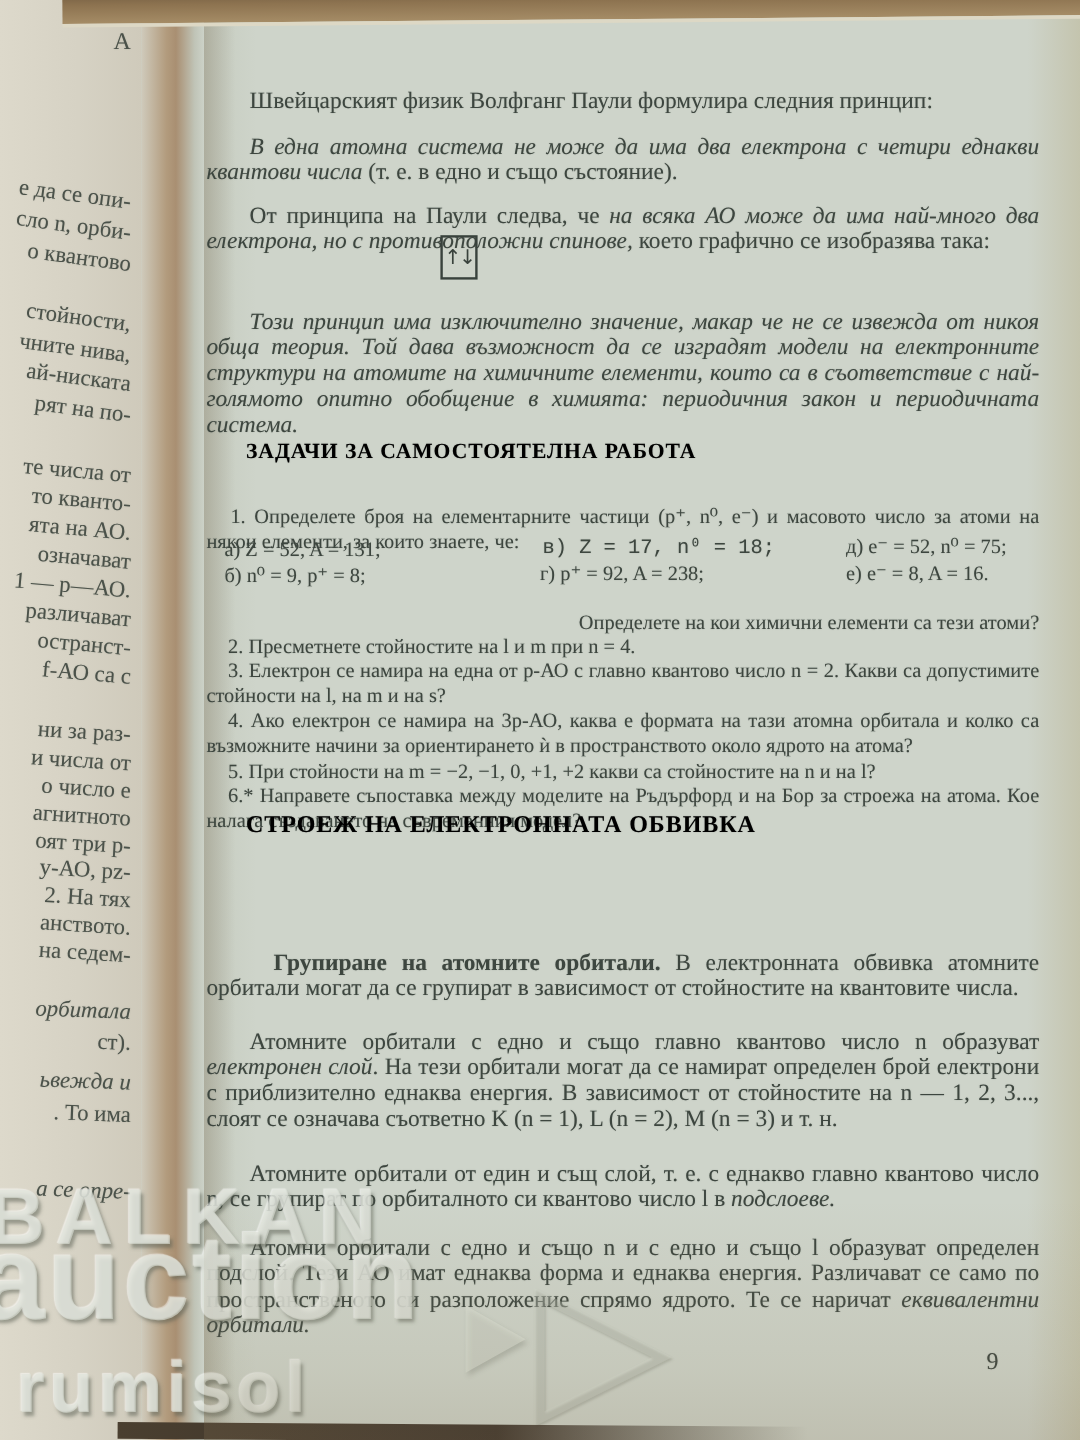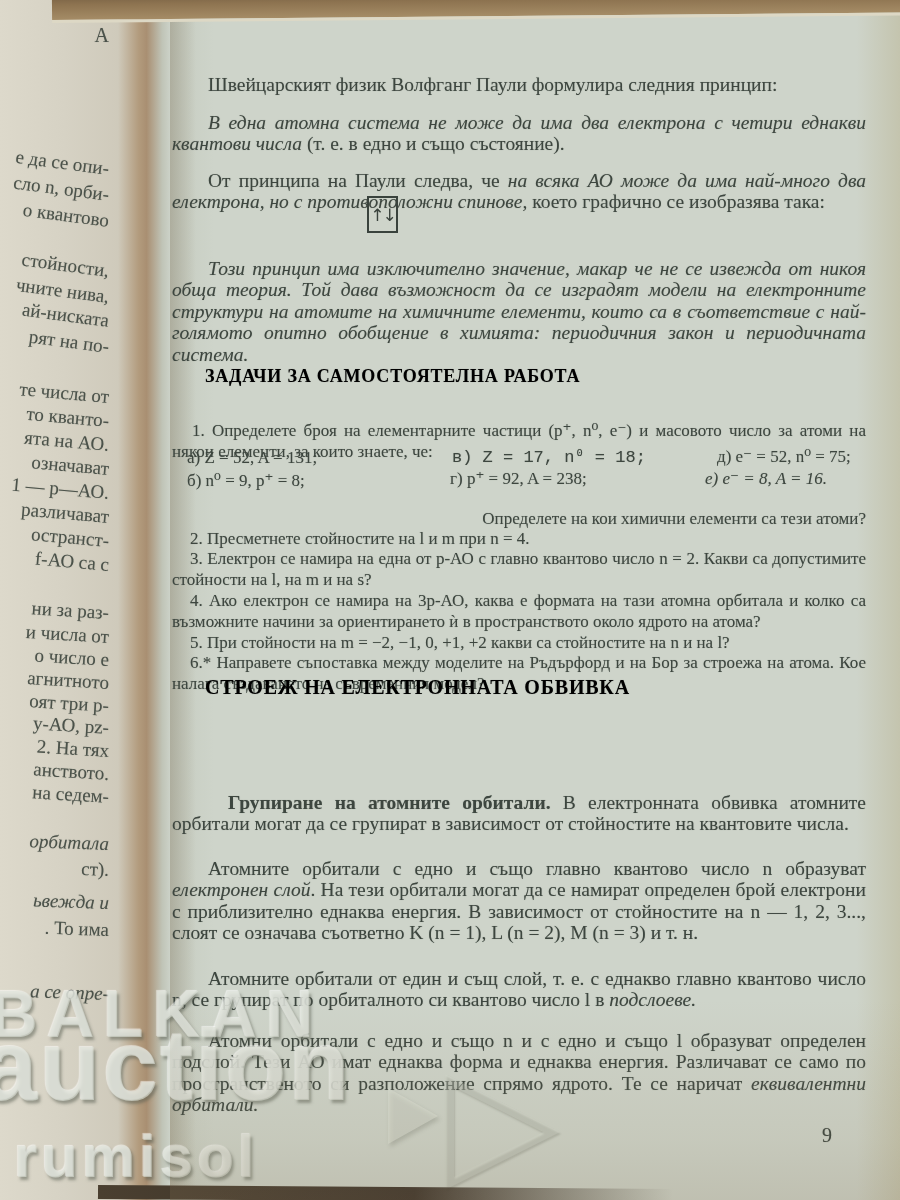--- a/index.html
+++ b/index.html
@@ -158,22 +158,22 @@
   <p class="para indent ital" style="top:238px;"><span>Този принцип има изключително значение, макар че не се извежда от никоя обща теория. Той дава възможност да се изградят модели на електронните структури на атомите на химичните елементи, които са в съответствие с най-голямото опитно обобщение в химията: периодичния закон и периодичната система.</span></p>
 
   <div class="heading" style="left:205px;top:366px;font-size:18px;">ЗАДАЧИ ЗА САМОСТОЯТЕЛНА РАБОТА</div>
 
   <p class="para task" style="top:404px;text-indent:20px;">1. Определете броя на елементарните частици (p⁺, n⁰, e⁻) и масовото число за атоми на някои елементи, за които знаете, че:</p>
 
   <span class="tcell" style="left:187px;top:448px;">а) Z = 52, A = 131;</span>
   <span class="tcell" style="left:187px;top:470px;">б) n⁰ = 9, p⁺ = 8;</span>
   <span class="tcell" style="left:452px;top:446px;font-family:Liberation Mono, monospace;">в) Z = 17, n⁰ = 18;</span>
   <span class="tcell" style="left:450px;top:468px;">г) p⁺ = 92, A = 238;</span>
-  <span class="tcell" style="left:705px;top:446px;margin-left:12px;">д) e⁻ = 52, n⁰ = 75;</span>
-  <span class="tcell" style="left:705px;top:468px;font-style:italic;">е) e⁻ = 8, A = 16.</span>
+  <span class="tcell" style="left:705px;top:446px;">д) e⁻ = 52, n⁰ = 75;</span>
+  <span class="tcell" style="left:705px;top:468px;">е) e⁻ = 8, A = 16.</span>
 
   <p class="para task" style="top:492px;left:183px;width:683px;text-align:right;">Определете на кои химични елементи са тези атоми?</p>
   <p class="para task" style="top:512px;text-indent:18px;">2. Пресметнете стойностите на l и m при n = 4.</p>
   <p class="para task" style="top:532px;text-indent:18px;">3. Електрон се намира на една от p-АО с главно квантово число n = 2. Какви са допустимите стойности на l, на m и на s?</p>
   <p class="para task" style="top:574px;text-indent:18px;">4. Ако електрон се намира на 3p-АО, каква е формата на тази атомна орбитала и колко са възможните начини за ориентирането ѝ в пространството около ядрото на атома?</p>
   <p class="para task" style="top:616px;text-indent:18px;">5. При стойности на m = −2, −1, 0, +1, +2 какви са стойностите на n и на l?</p>
   <p class="para task" style="top:636px;text-indent:18px;">6.* Направете съпоставка между моделите на Ръдърфорд и на Бор за строежа на атома. Кое налага създаването на съвременния модел?</p>
 
   <div class="heading" style="left:205px;top:676px;font-size:20px;">СТРОЕЖ НА ЕЛЕКТРОННАТА ОБВИВКА</div>
 

